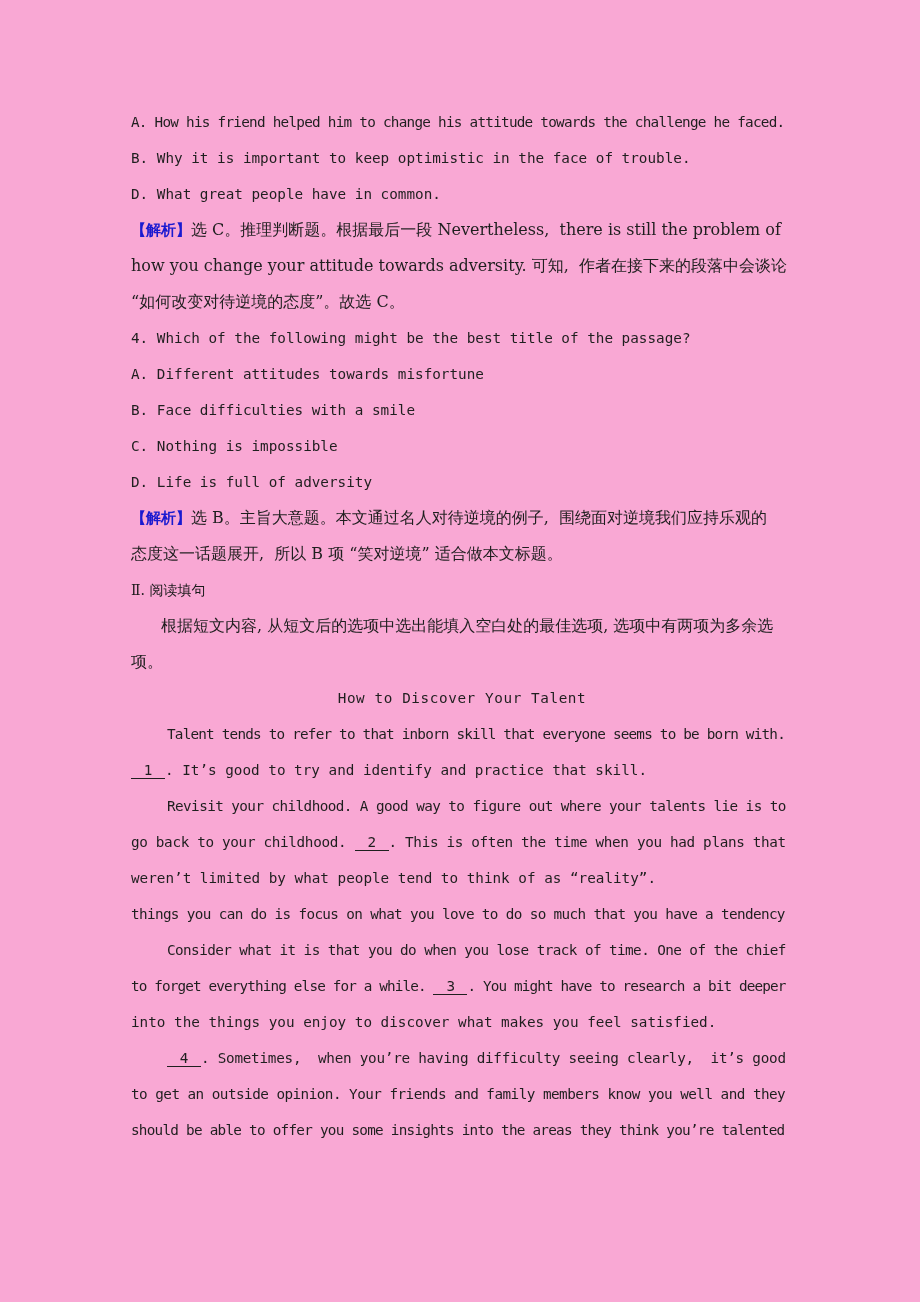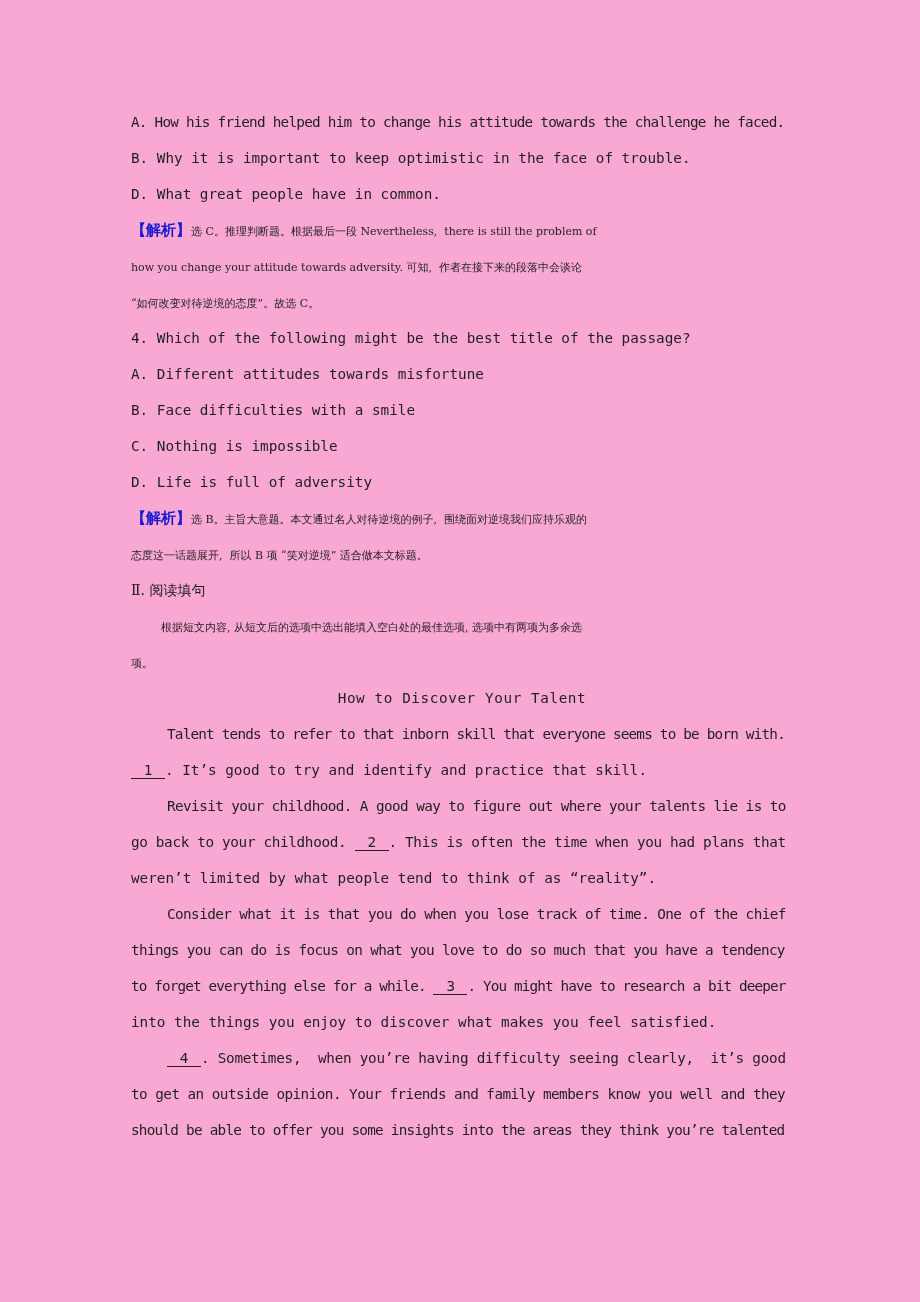--- a/index.html
+++ b/index.html
@@ -54,21 +54,21 @@
 
   .marker {
     color: #1a1ad0;
     font-family: "DejaVu Serif", "Liberation Serif", serif;
     font-weight: 700;
     font-size: 15px;
   }
 
   .cn {
     font-family: "DejaVu Serif", "Liberation Serif", serif;
-    font-size: 11px;
+    font-size: 16px;
   }
 
   .title-line {
     font-family: "DejaVu Sans Mono", "Liberation Mono", monospace;
     font-size: 14.3px;
     line-height: 36px;
     height: 36px;
     text-align: center;
     color: #1f1f1f;
     letter-spacing: 0.6px;
@@ -121,22 +121,22 @@
 
     <div class="title-line">How to Discover Your Talent</div>
 
     <div class="ln" style="letter-spacing: -0.785px;"><span style="padding-left:36px">Talent tends to refer to that inborn skill that everyone seems to be born with.</span></div>
     <div class="ln" style="letter-spacing: 0px;"><span class="blank">1</span><span>. It’s good to try and identify and practice that skill.</span></div>
 
     <div class="ln" style="letter-spacing: -0.571px;"><span style="padding-left:36px">Revisit your childhood. A good way to figure out where your talents lie is to</span></div>
     <div class="ln" style="letter-spacing: -0.329px;"><span>go back to your childhood. </span><span class="blank">2</span><span>. This is often the time when you had plans that</span></div>
     <div class="ln" style="letter-spacing: 0px;"><span>weren’t limited by what people tend to think of as “reality”.</span></div>
 
+    <div class="ln" style="letter-spacing: -0.634px;"><span>things you can do is focus on what you love to do so much that you have a tendency</span></div>
     <div class="ln" style="letter-spacing: -0.571px;"><span style="padding-left:36px">Consider what it is that you do when you lose track of time. One of the chief</span></div>
-    <div class="ln" style="letter-spacing: -0.634px;"><span>things you can do is focus on what you love to do so much that you have a tendency</span></div>
     <div class="ln" style="letter-spacing: -0.852px;"><span>to forget everything else for a while. </span><span class="blank">3</span><span>. You might have to research a bit deeper</span></div>
     <div class="ln" style="letter-spacing: 0px;"><span>into the things you enjoy to discover what makes you feel satisfied.</span></div>
 
     <div class="ln" style="letter-spacing: -0.254px;"><span style="padding-left:36px"></span><span class="blank">4</span><span>. Sometimes,  when you’re having difficulty seeing clearly,  it’s good</span></div>
     <div class="ln" style="letter-spacing: -0.531px;"><span>to get an outside opinion. Your friends and family members know you well and they</span></div>
     <div class="ln" style="letter-spacing: -0.735px;"><span>should be able to offer you some insights into the areas they think you’re talented</span></div>
 
   </div>
 </div>
 

